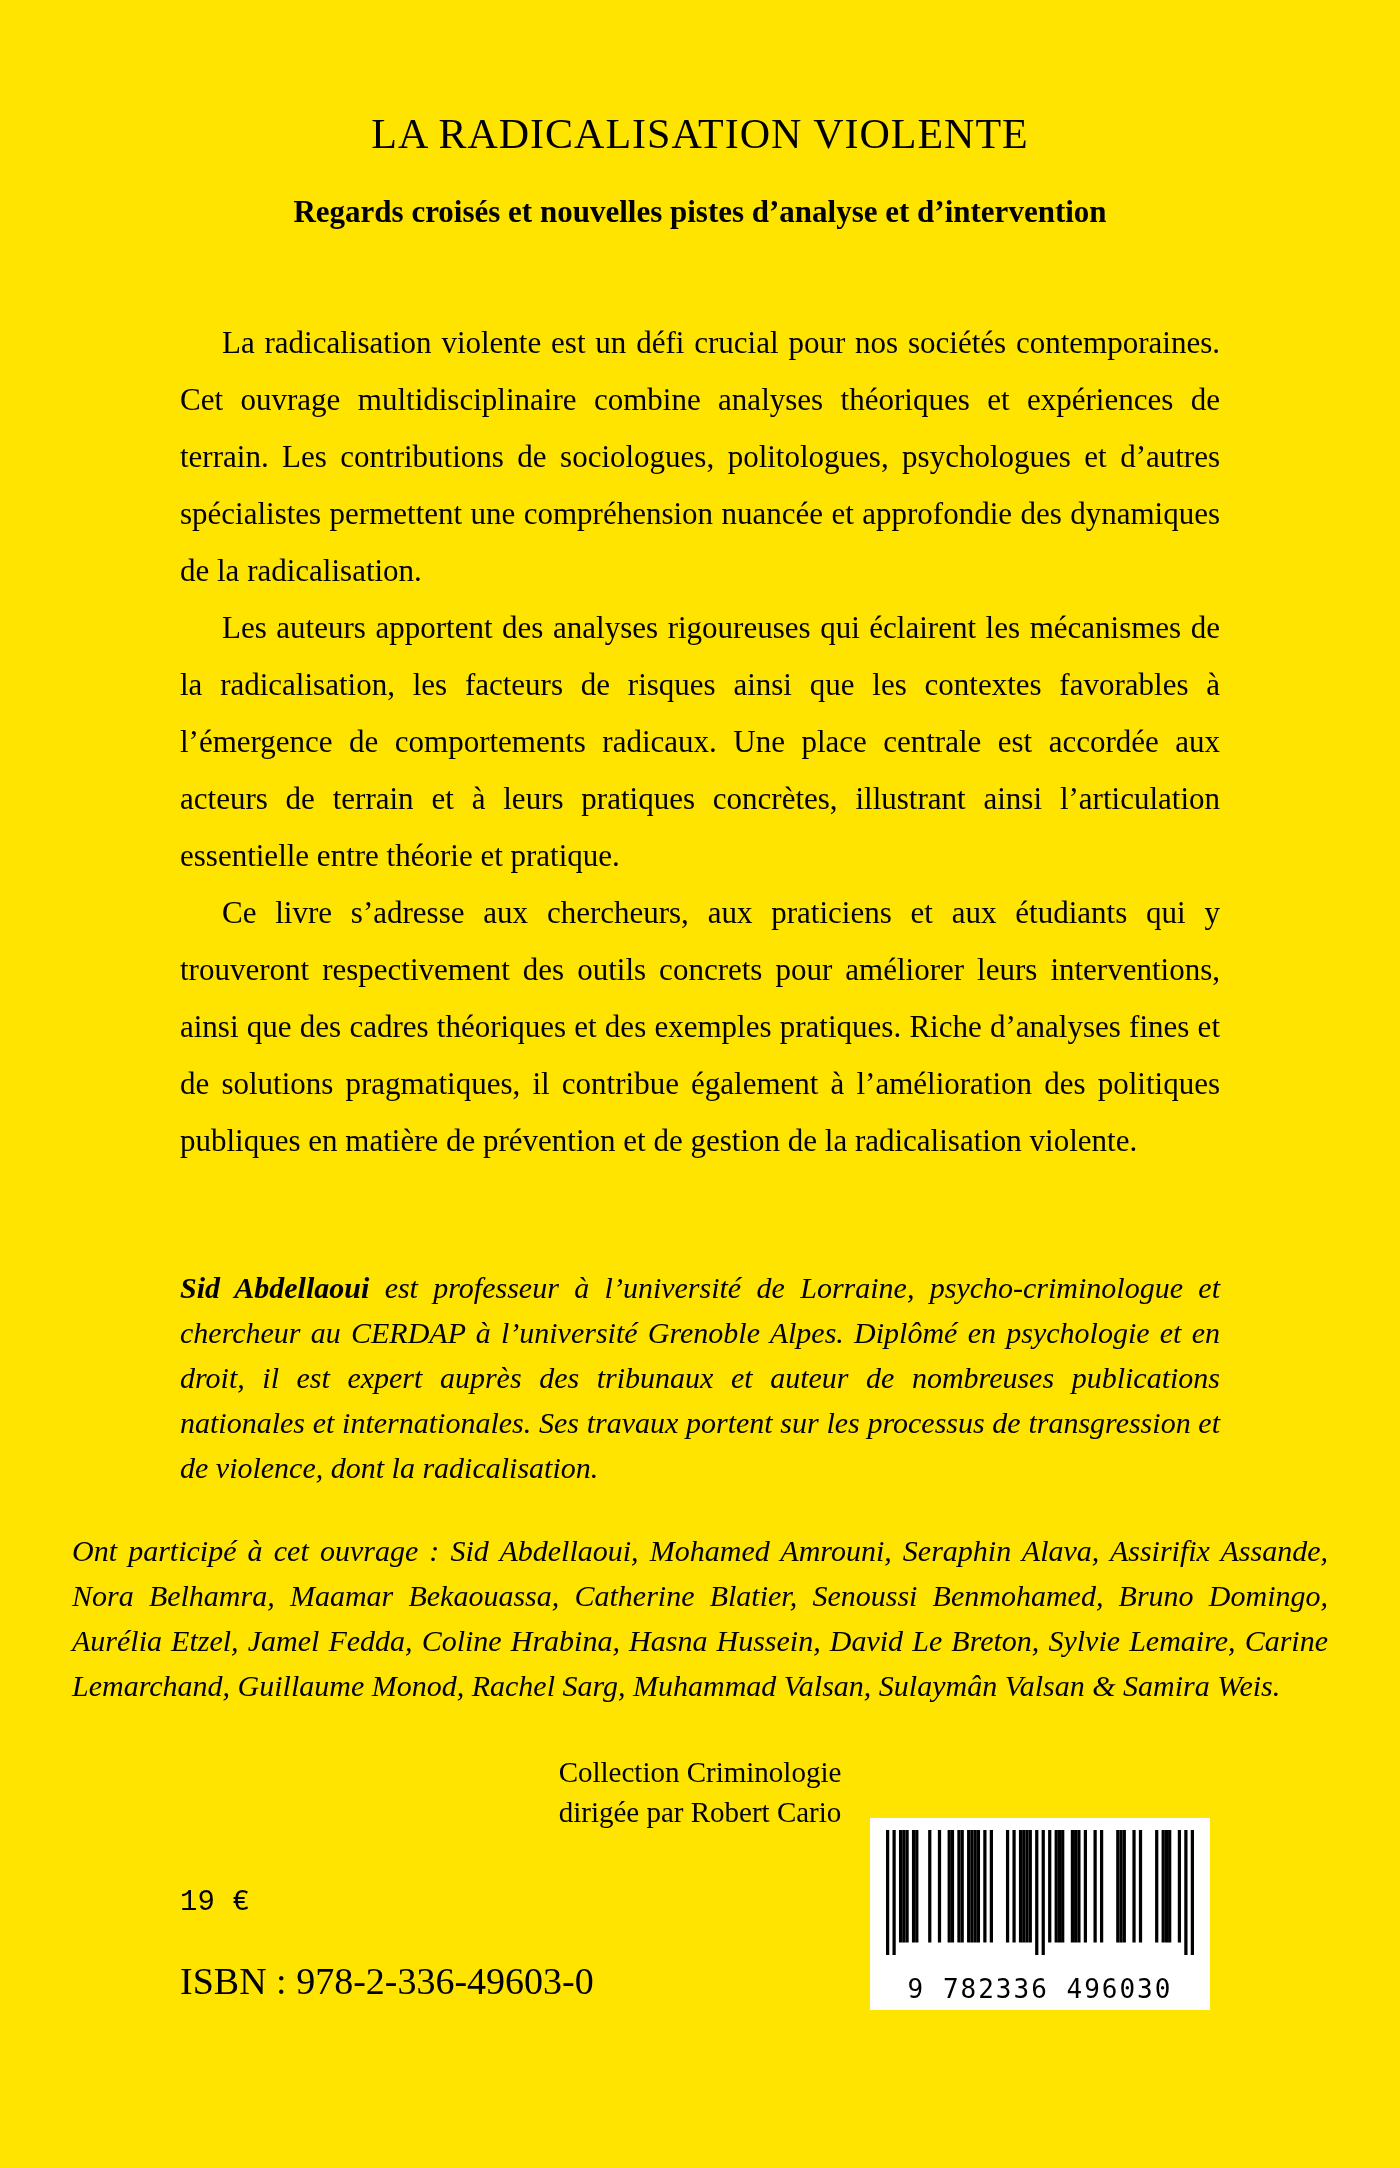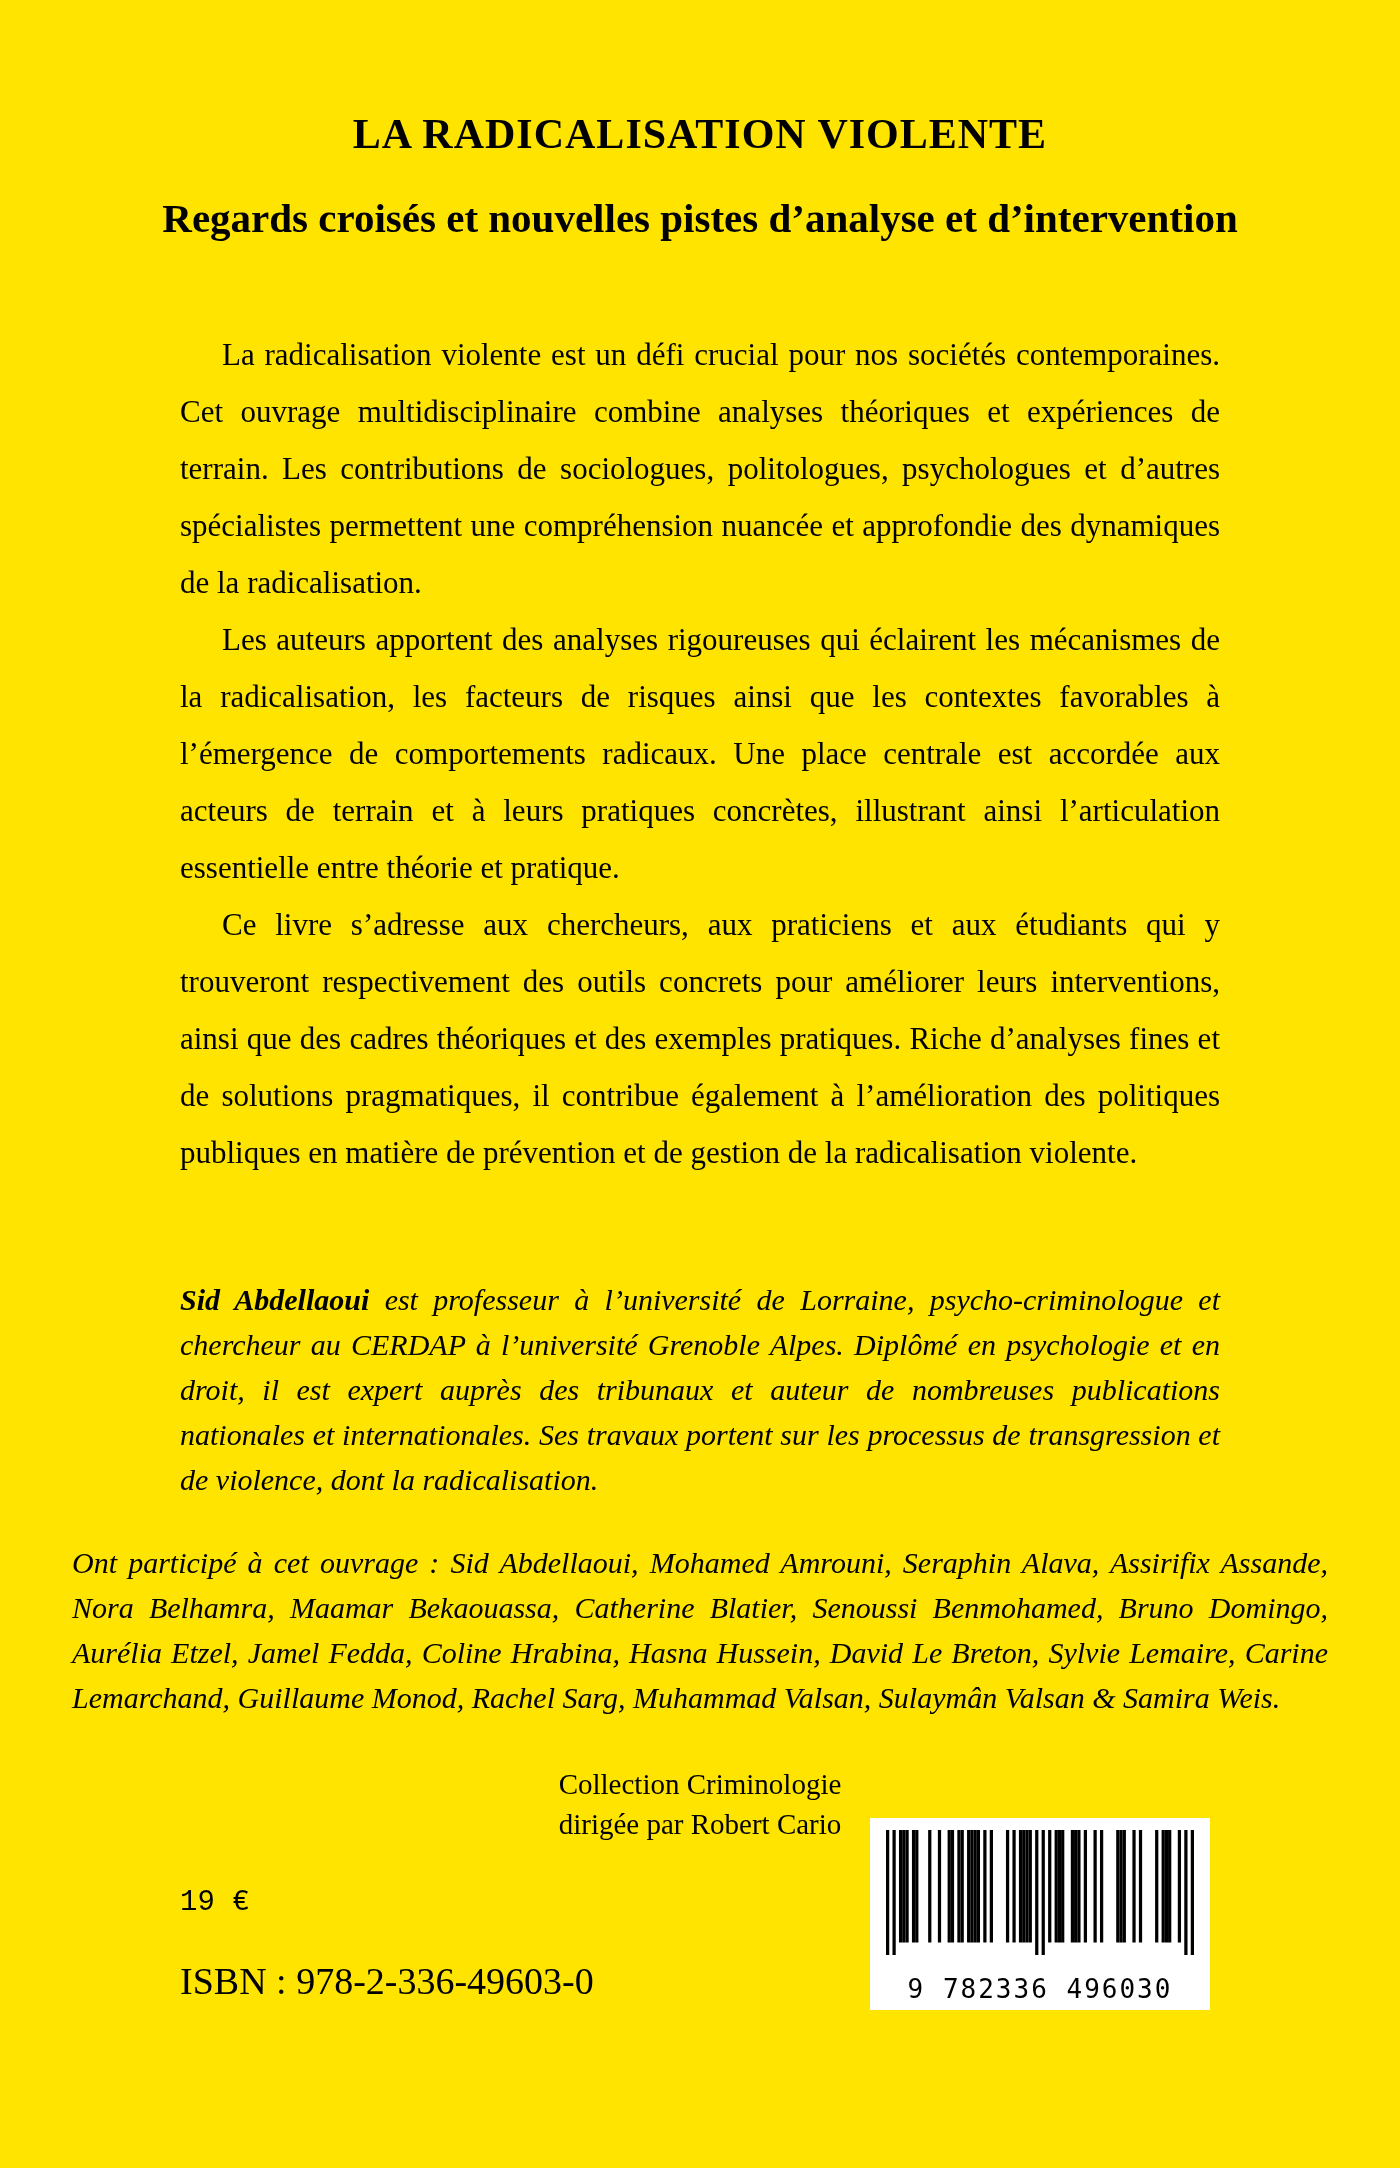--- a/index.html
+++ b/index.html
@@ -11,27 +11,27 @@
     background: var(--bg, #FFE400);
     color: var(--fg, #000);
     font-family: "Liberation Serif", serif;
     overflow: hidden;
   }
   .title {
     margin: 0;
     padding-top: 110px;
     text-align: center;
     font-size: 42px;
-    font-weight: bold;
+    font-weight: normal;
     letter-spacing: 1px;
   }
   .subtitle {
     margin: 36px 120px 0;
     text-align: center;
-    font-size: 41px;
+    font-size: 31px;
     font-weight: bold;
   }
   .body-text {
     margin: 84px 180px 0;
     font-size: 31px;
     line-height: 57px;
     text-align: justify;
   }
   .body-text p { margin: 0; text-indent: 42px; }
   .bio {

